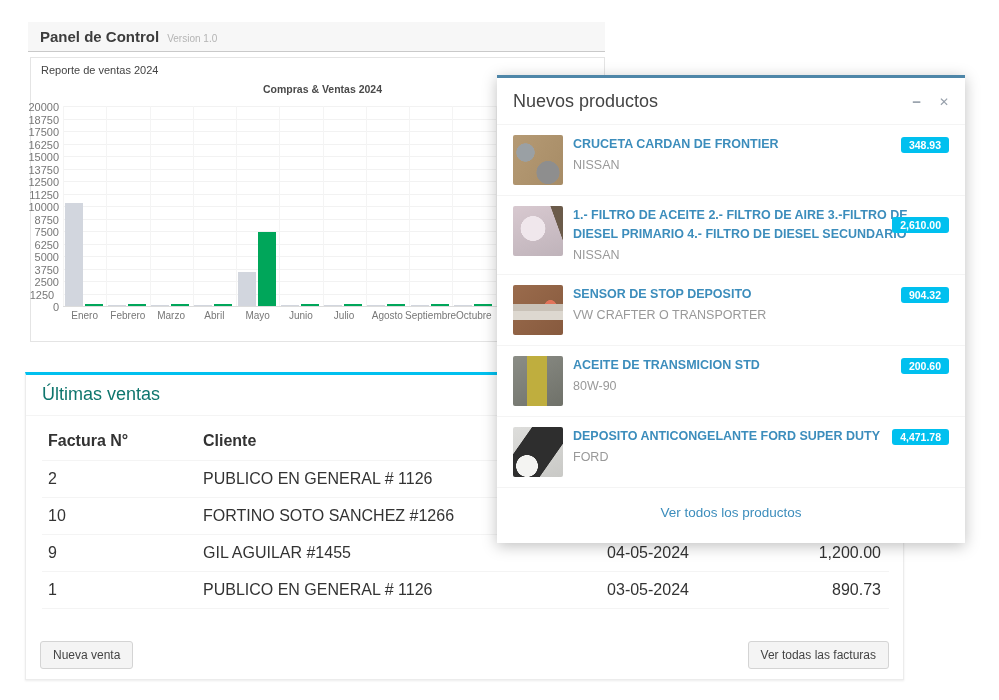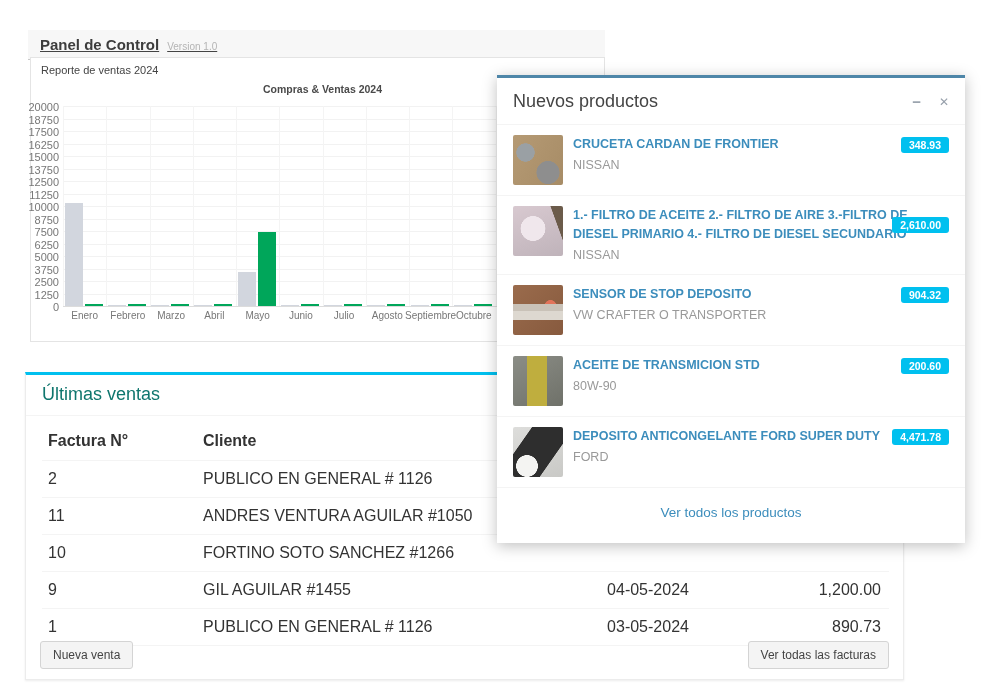--- a/index.html
+++ b/index.html
@@ -7,23 +7,23 @@
   body {
     width:999px; height:700px;
     font-family:"Liberation Sans","DejaVu Sans",sans-serif;
     position:relative; overflow:hidden;
     color:#444;
   }
   .stage { position:absolute; inset:0; }
 
   
   .header-bar {
-    position:absolute; left:28px; top:30px; width:577px; height:30px;
+    position:absolute; left:28px; top:22px; width:577px; height:30px;
     background:#f7f7f7; border-bottom:1px solid #c9c9c9;
-    display:flex; align-items:center; padding:0 12px;text-decoration:underline;
+    display:flex; align-items:center; padding:0 12px;
   }
   .page-title { font-size:15px; font-weight:700; color:#3d3d3d; }
   .version-label { font-size:10px; color:#b4b4b4; margin-left:8px; margin-top:3px; }
 
   
   .chart-card {
     position:absolute; left:30px; top:57px; width:575px; height:285px;
     background:#fff; border:1px solid #e4e4e4; z-index:1;
   }
   .report-label { position:absolute; left:10px; top:6px; font-size:11px; color:#444; }
@@ -135,21 +135,21 @@
     <span class="version-label">Version 1.0</span>
   </div>
 
   <div class="chart-card">
     <div class="report-label">Reporte de ventas 2024</div>
     <div class="chart-title">Compras &amp; Ventas 2024</div>
     <div class="chart-plot">
         <div class="hline base" style="top: 200px;"></div>
         <div class="ylab" style="top: 195px;">0</div>
         <div class="hline" style="top: 187.5px;"></div>
-        <div class="ylab" style="top: 182.5px;">1250</div>
+        <div class="ylab" style="top: 182.5px; text-align: center;">1250</div>
         <div class="hline" style="top: 175px;"></div>
         <div class="ylab" style="top: 170px;">2500</div>
         <div class="hline" style="top: 162.5px;"></div>
         <div class="ylab" style="top: 157.5px;">3750</div>
         <div class="hline" style="top: 150px;"></div>
         <div class="ylab" style="top: 145px;">5000</div>
         <div class="hline" style="top: 137.5px;"></div>
         <div class="ylab" style="top: 132.5px;">6250</div>
         <div class="hline" style="top: 125px;"></div>
         <div class="ylab" style="top: 120px;">7500</div>
@@ -233,26 +233,20 @@
         </tr>
       </thead>
       <tbody>
         <tr>
           <td class="factura-link">2</td>
           <td>PUBLICO EN GENERAL # 1126</td>
           <td class="col-fecha"></td>
           <td class="col-total"></td>
         </tr>
         <tr>
-          <td class="factura-link">11</td>
-          <td>ANDRES VENTURA AGUILAR #1050</td>
-          <td class="col-fecha"></td>
-          <td class="col-total"></td>
-        </tr>
-        <tr>
           <td class="factura-link">10</td>
           <td>FORTINO SOTO SANCHEZ #1266</td>
           <td class="col-fecha"></td>
           <td class="col-total"></td>
         </tr>
         <tr>
           <td class="factura-link">9</td>
           <td>GIL AGUILAR #1455</td>
           <td class="col-fecha">04-05-2024</td>
           <td class="col-total">1,200.00</td>

